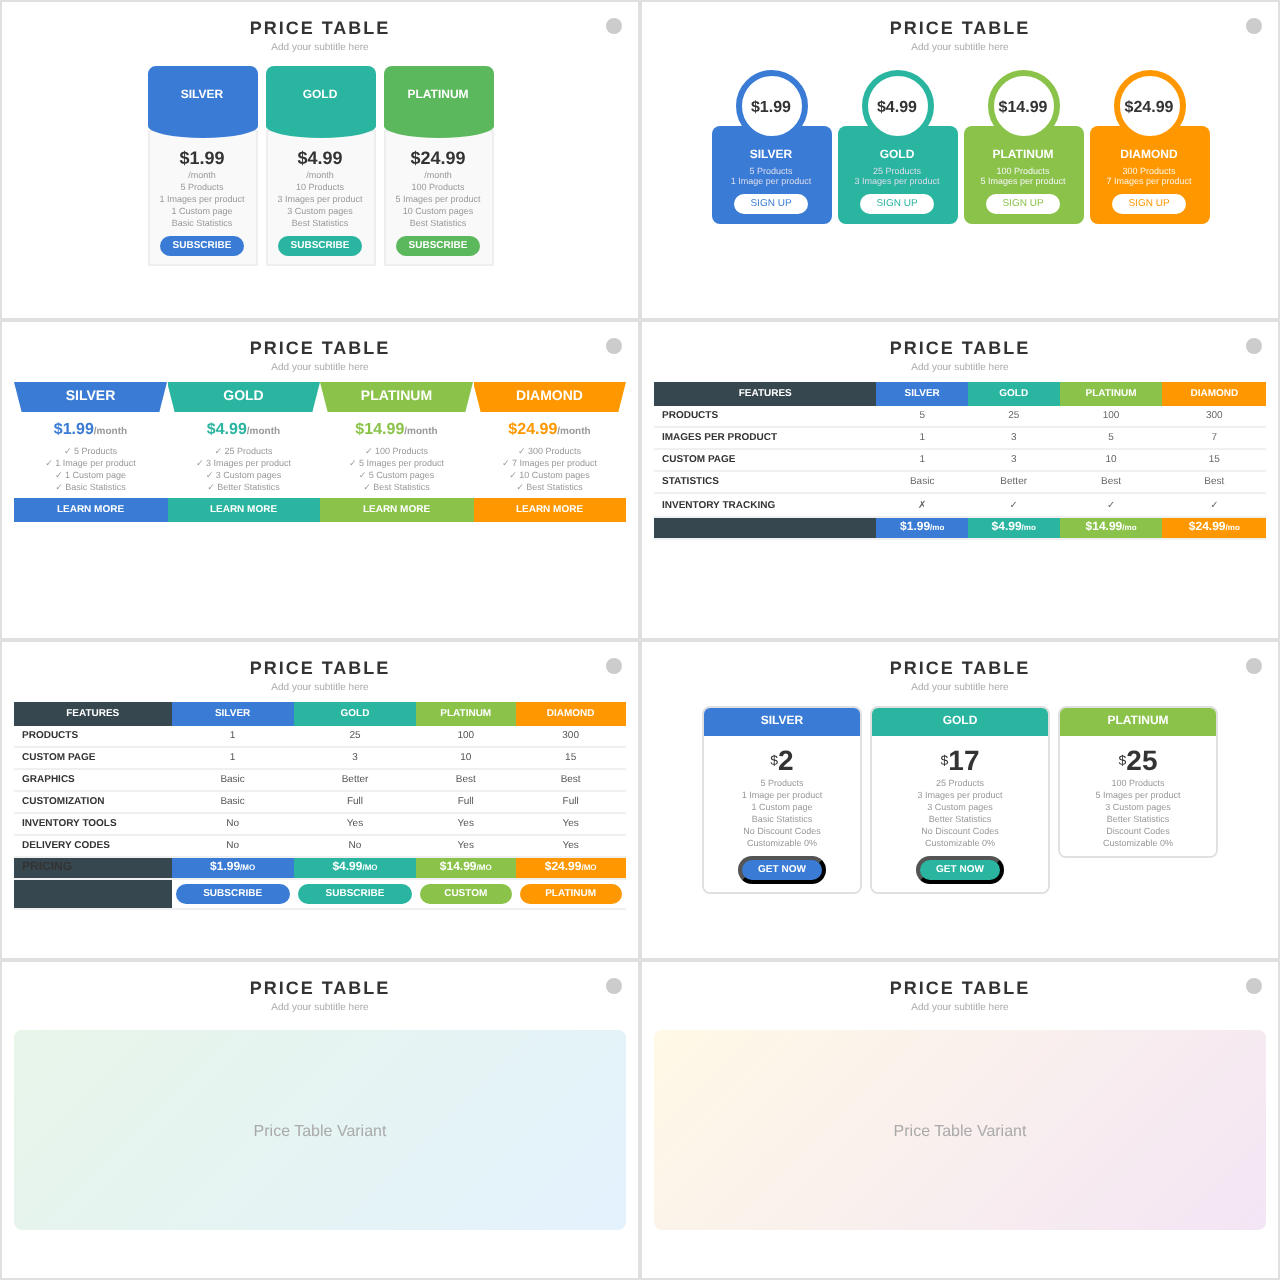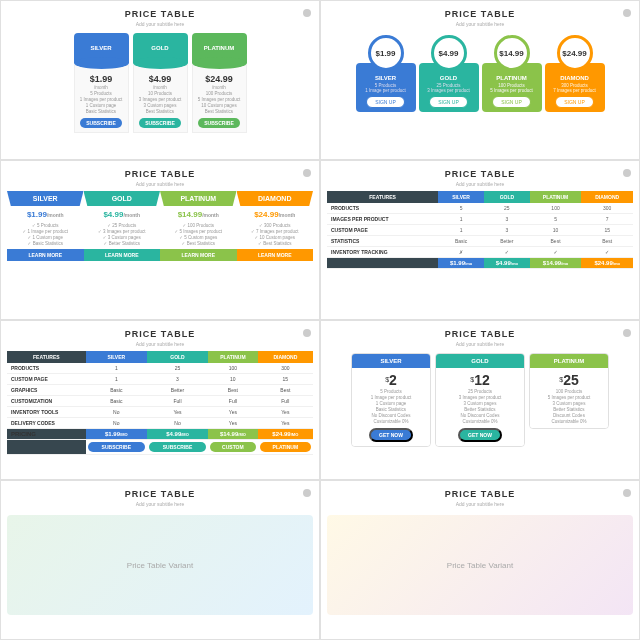--- a/index.html
+++ b/index.html
@@ -704,21 +704,21 @@
           <div class="tiny">Basic Statistics</div>
           <div class="tiny">No Discount Codes</div>
           <div class="tiny">Customizable 0%</div>
           <button class="p6-btn" style="background:#3a7bd5;">GET NOW</button>
         </div>
       </div>
 
       <div class="p6-card p6-gold">
         <div class="p6-card-header p6h-teal">GOLD</div>
         <div class="p6-card-body">
-          <div><span class="p6-currency">$</span><span class="p6-big-price">12</span></div>
+          <div><span class="p6-currency">$</span><span class="p6-big-price">17</span></div>
           <div class="tiny">25 Products</div>
           <div class="tiny">3 Images per product</div>
           <div class="tiny">3 Custom pages</div>
           <div class="tiny">Better Statistics</div>
           <div class="tiny">No Discount Codes</div>
           <div class="tiny">Customizable 0%</div>
           <button class="p6-btn" style="background:#2ab5a0;">GET NOW</button>
         </div>
       </div>
 

